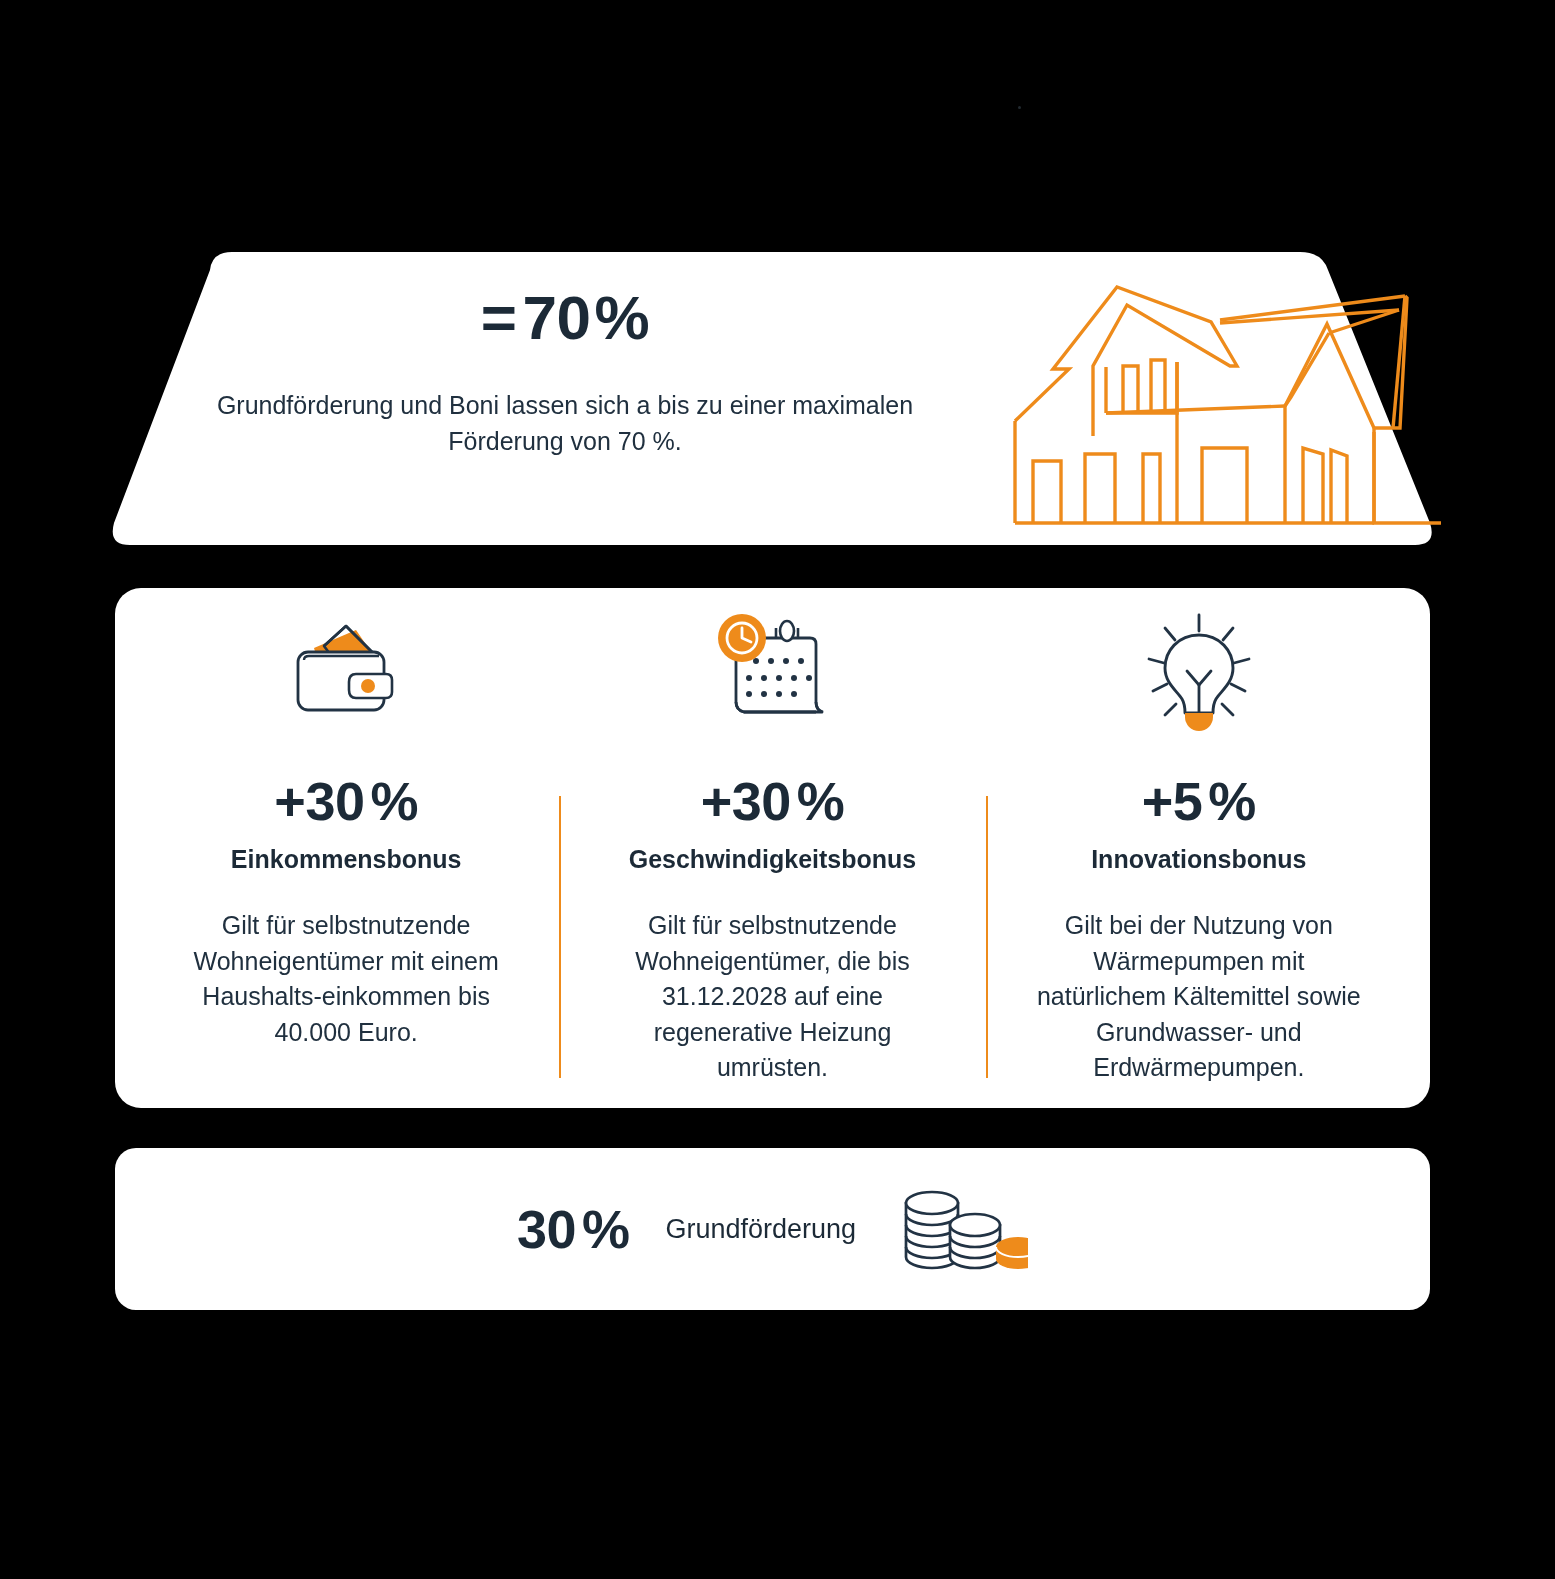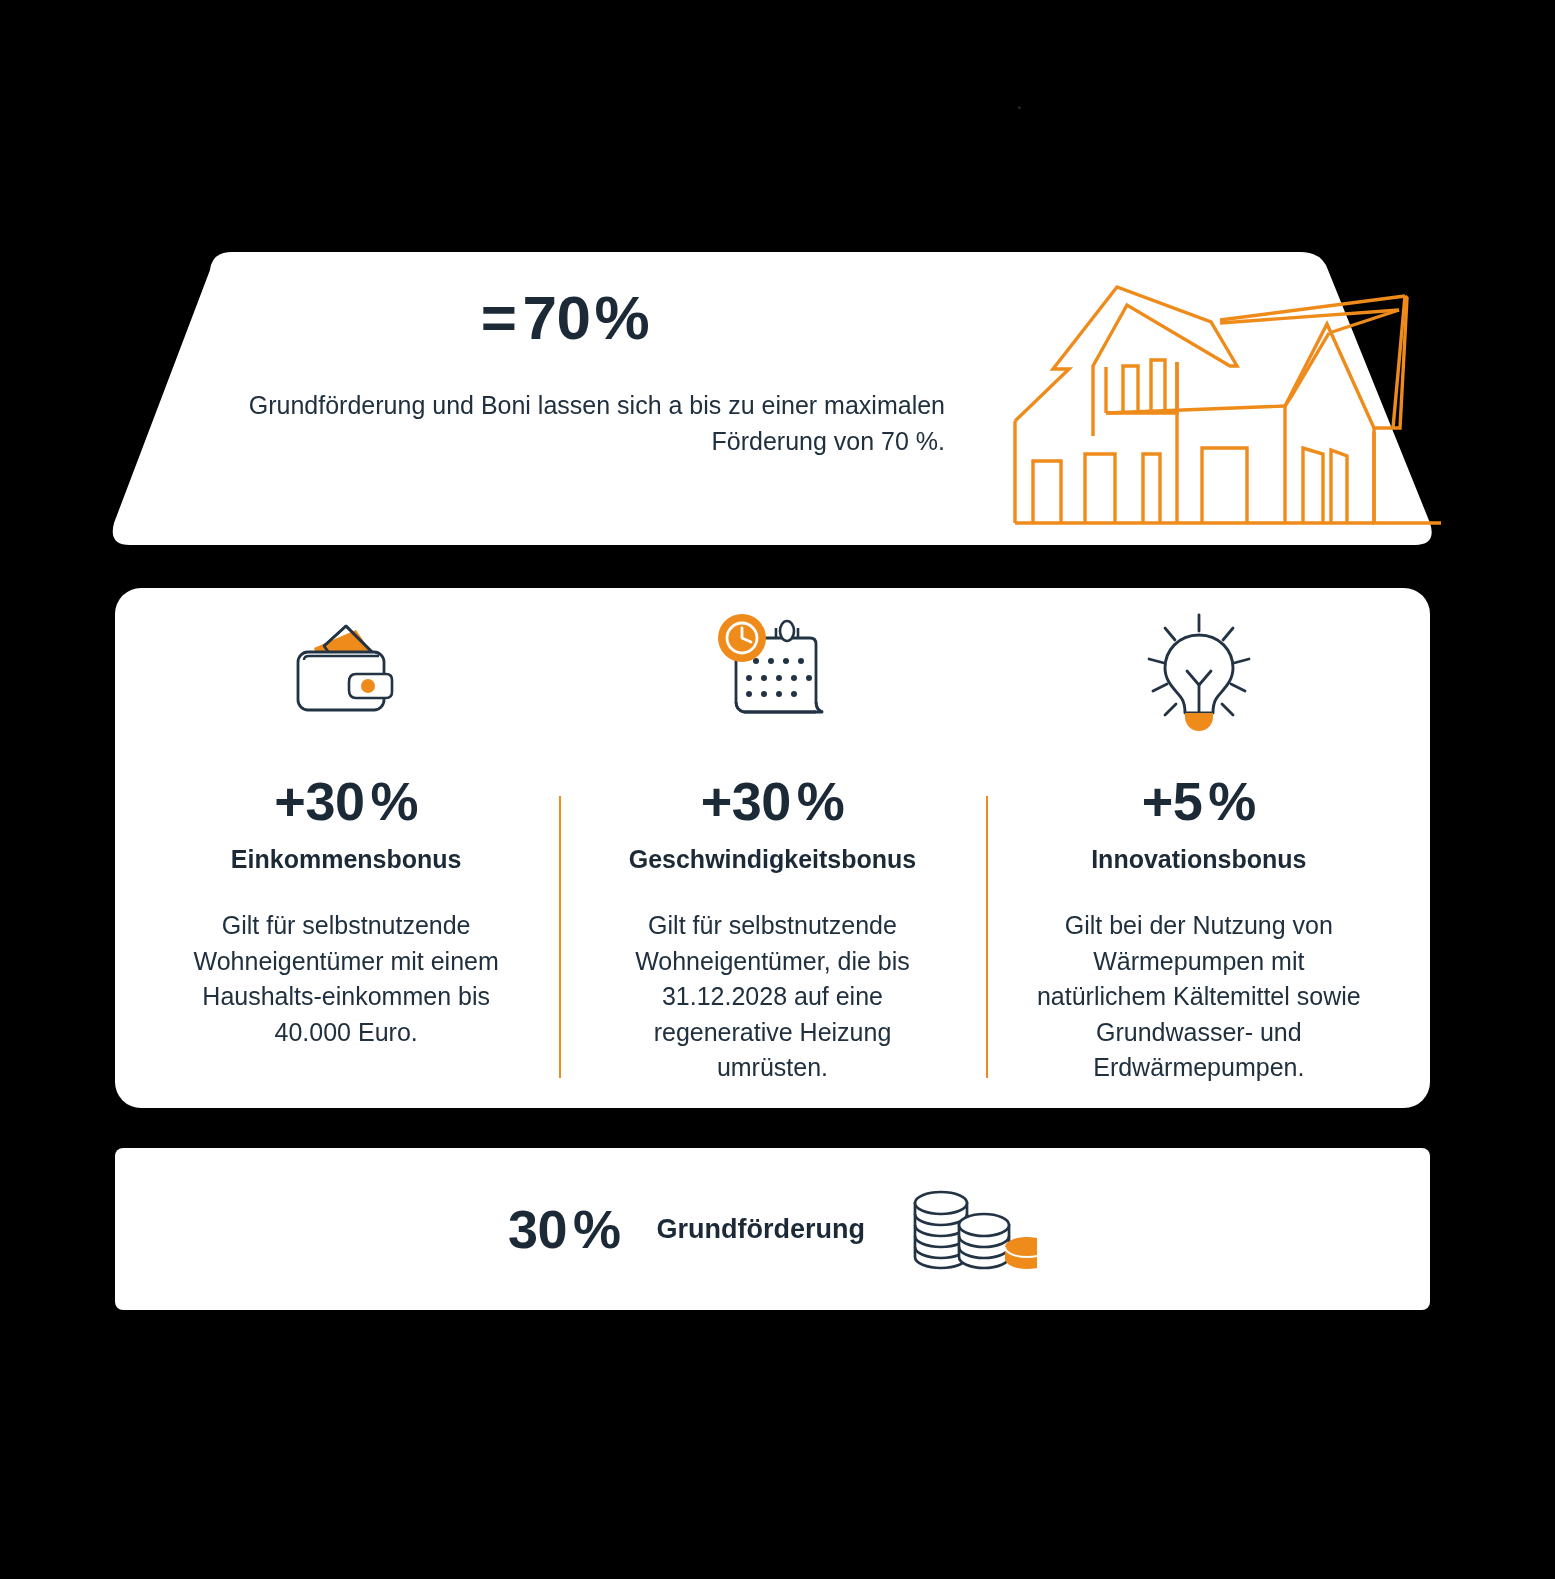--- a/index.html
+++ b/index.html
@@ -58,21 +58,20 @@
     margin-top: 10px;
     line-height: 1.2;
   }
 
   .stat-desc {
     font-size: 25px;
     font-weight: 400;
     color: #20303f;
     line-height: 1.42;
     margin-top: 38px;
-    text-align: right;
   }
 
   
   .house-art {
     position: absolute;
     left: 975px;
     top: 258px;
     width: 480px;
     height: 290px;
     z-index: 6;
@@ -148,41 +147,41 @@
   }
 
   
   .card-bottom {
     position: absolute;
     left: 115px;
     top: 1148px;
     width: 1315px;
     height: 162px;
     background: #ffffff;
-    border-radius: 8px;
+    border-radius: 21px;
     display: flex;
     align-items: center;
     justify-content: center;
     gap: 0;
   }
   .base-row {
     display: flex;
     align-items: center;
   }
   .base-stat {
     font-size: 54px;
     font-weight: 700;
     color: #1c2a37;
     letter-spacing: -0.5px;
     line-height: 1;
   }
   .base-stat .pct { margin-left: 6px; }
   .base-label {
     font-size: 27px;
-    font-weight: 700;
+    font-weight: 400;
     color: #1c2a37;
     margin-left: 36px;
     line-height: 1;
   }
   .coins-icon {
     margin-left: 40px;
     display: flex;
     align-items: center;
   }
 

